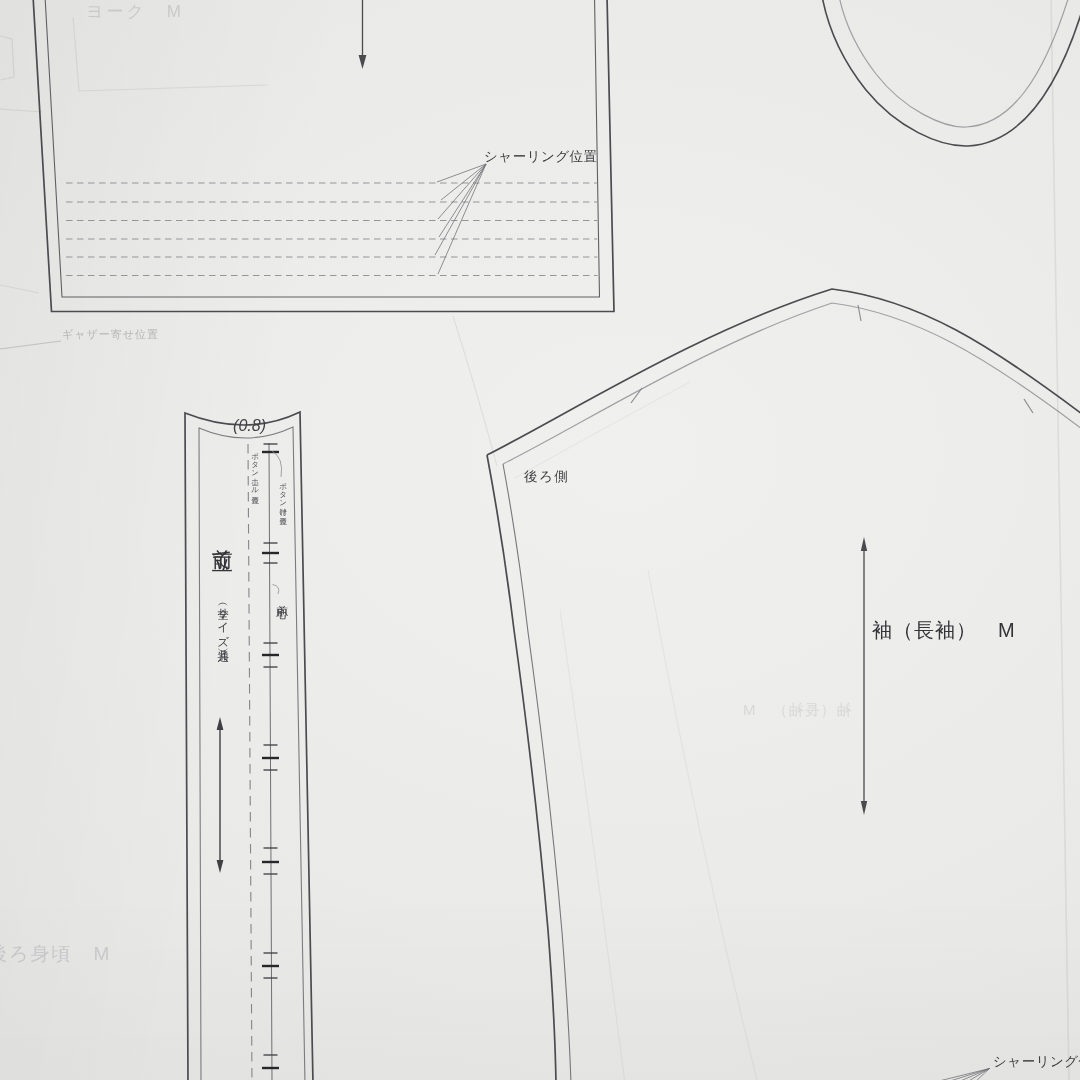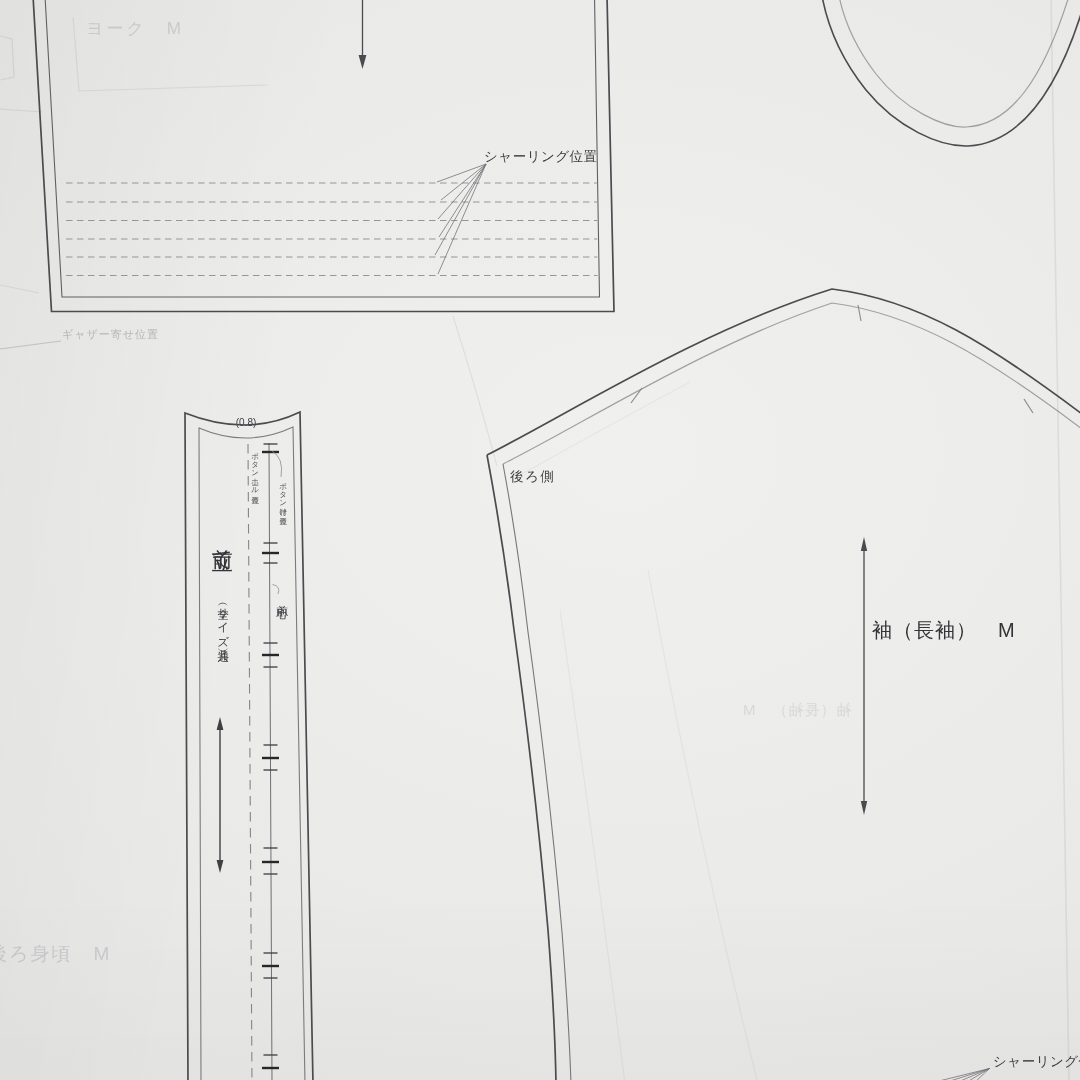--- a/index.html
+++ b/index.html
@@ -10,30 +10,30 @@
       linear-gradient(0deg, rgba(0,0,0,0.018), rgba(0,0,0,0) 18%),
       radial-gradient(ellipse 980px 760px at 58% 42%, #f0f0ee 0%, #ebebe9 55%, #e6e6e4 100%);
     font-family:"Liberation Sans","DejaVu Sans",sans-serif;
     color:#39393d;
   }
   svg.linework{position:absolute;left:0;top:0;}
   .lbl{position:absolute;white-space:pre;line-height:1.15;}
   .v{writing-mode:vertical-rl;text-orientation:mixed;}
   .t-shirring-top{left:484px;top:149px;font-size:13.5px;letter-spacing:.5px;color:#3a3a3e;}
   .t-shirring-bottom{left:993px;top:1054px;font-size:13.5px;letter-spacing:.5px;color:#3a3a3e;}
-  .t-seam{left:226px;top:417px;width:40px;text-align:center;font-size:10px;color:#3f3f44;}
+  .t-seam{left:226px;top:417px;width:40px;text-align:right;font-size:16px;color:#3f3f44;font-style:italic;}
   .t-placket-name{left:210px;top:532px;font-size:21px;letter-spacing:2px;color:#333338;}
   .t-placket-size{left:216px;top:599px;font-size:11.5px;letter-spacing:.5px;color:#3c3c41;}
   .t-center-front{left:275px;top:596px;font-size:11.5px;letter-spacing:1px;color:#47474c;}
   .t-buttonhole{left:250px;top:447px;font-size:7.5px;color:#55555a;}
   .t-buttonpos{left:278px;top:477px;font-size:7.5px;color:#55555a;}
-  .t-sleeve-side{left:510px;top:469px;font-size:13.5px;letter-spacing:1.5px;color:#3a3a3e;}
+  .t-sleeve-side{left:524px;top:469px;font-size:13.5px;letter-spacing:1.5px;color:#3a3a3e;}
   .t-sleeve-name{left:872px;top:619px;font-size:20px;letter-spacing:1px;color:#333338;}
   
-  .t-bleed-yoke{left:86px;top:19px;font-size:17px;letter-spacing:3px;color:rgba(140,140,134,0.30);}
+  .t-bleed-yoke{left:86px;top:2px;font-size:17px;letter-spacing:3px;color:rgba(140,140,134,0.30);}
   .t-bleed-gather{left:62px;top:328px;font-size:11px;letter-spacing:1px;color:rgba(120,120,114,0.45);}
   .t-bleed-back{left:-12px;top:943px;font-size:19px;letter-spacing:2px;color:rgba(120,120,138,0.26);}
   .t-bleed-sleeve{left:742px;top:701px;font-size:15px;letter-spacing:1px;color:rgba(115,115,132,0.17);transform:scaleX(-1);}
 </style>
 </head>
 <body>
 
 <div class="sheet">
 
   <svg class="linework" width="1080" height="1080" viewBox="0 0 1080 1080">

